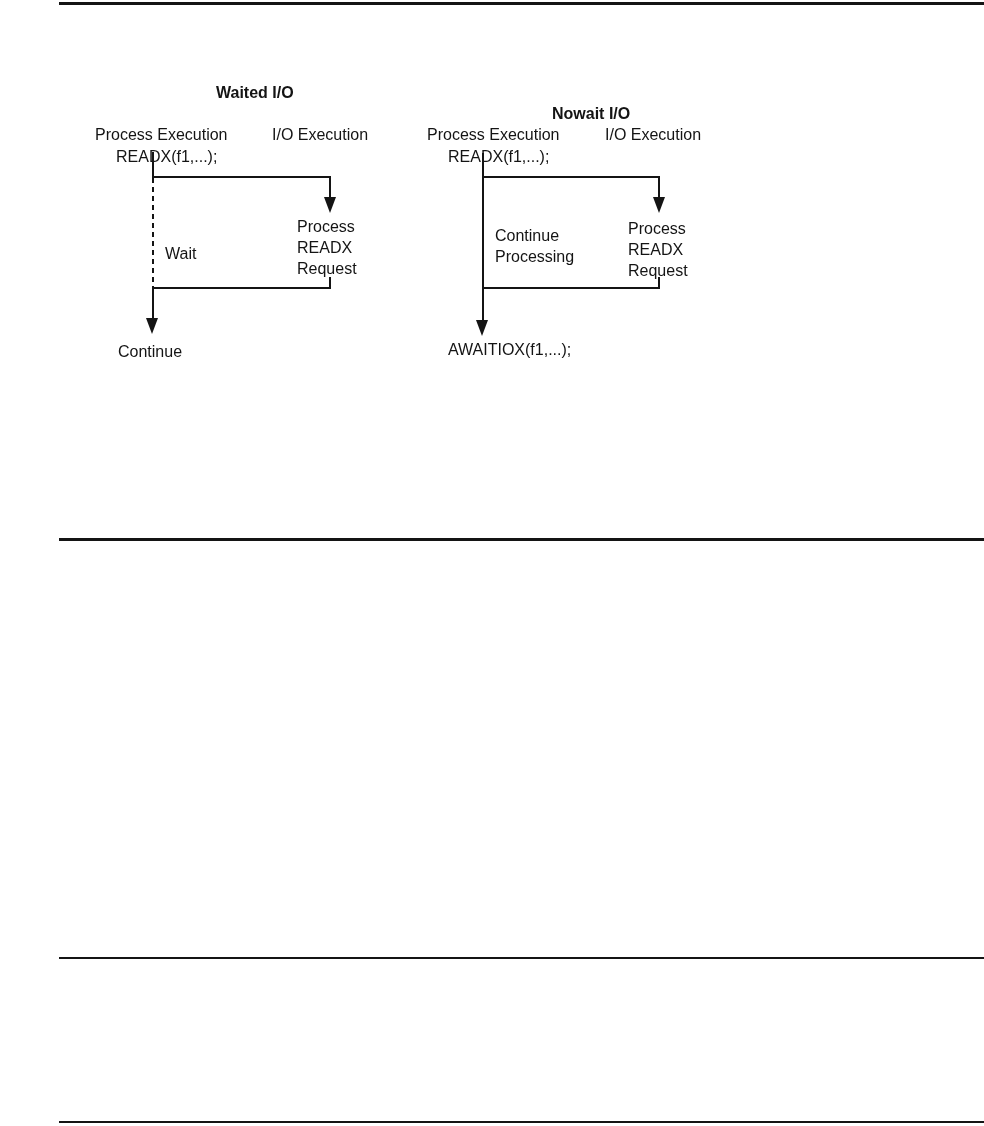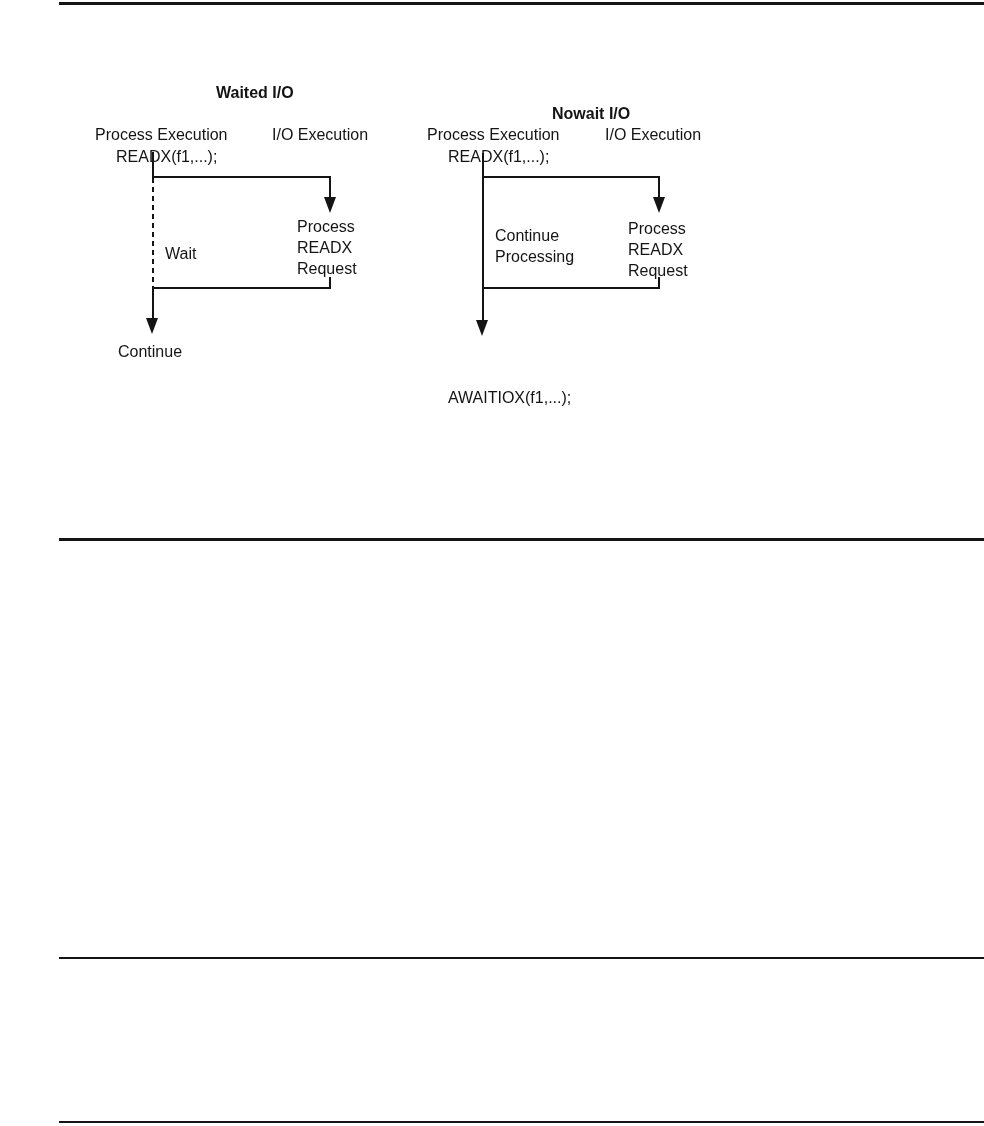--- a/index.html
+++ b/index.html
@@ -74,16 +74,16 @@
     <div class="vline" style="left:658px;top:277px;height:12px;"></div>
     <div class="hline" style="left:482px;top:287px;width:178px;"></div>
     <div class="arrow-down" style="left:476px;top:320px;"></div>
 
     <div class="label bold" style="left:552px;top:91px;margin-top:15px;">Nowait I/O</div>
     <div class="label" style="left:427px;top:127px;">Process Execution</div>
     <div class="label" style="left:605px;top:127px;">I/O Execution</div>
     <div class="label" style="left:448px;top:149px;">READX(f1,...);</div>
     <div class="label multi" style="left:495px;top:225px;"><span>Continue</span><br><span>Processing</span></div>
     <div class="label multi" style="left:628px;top:218px;"><span>Process</span><br><span>READX</span><br><span>Request</span></div>
-    <div class="label" style="left:448px;top:342px;margin-top:48px;">AWAITIOX(f1,...);</div>
+    <div class="label" style="left:448px;top:342px;">AWAITIOX(f1,...);</div>
   </div>
 
 </div>
 
 </body></html>

